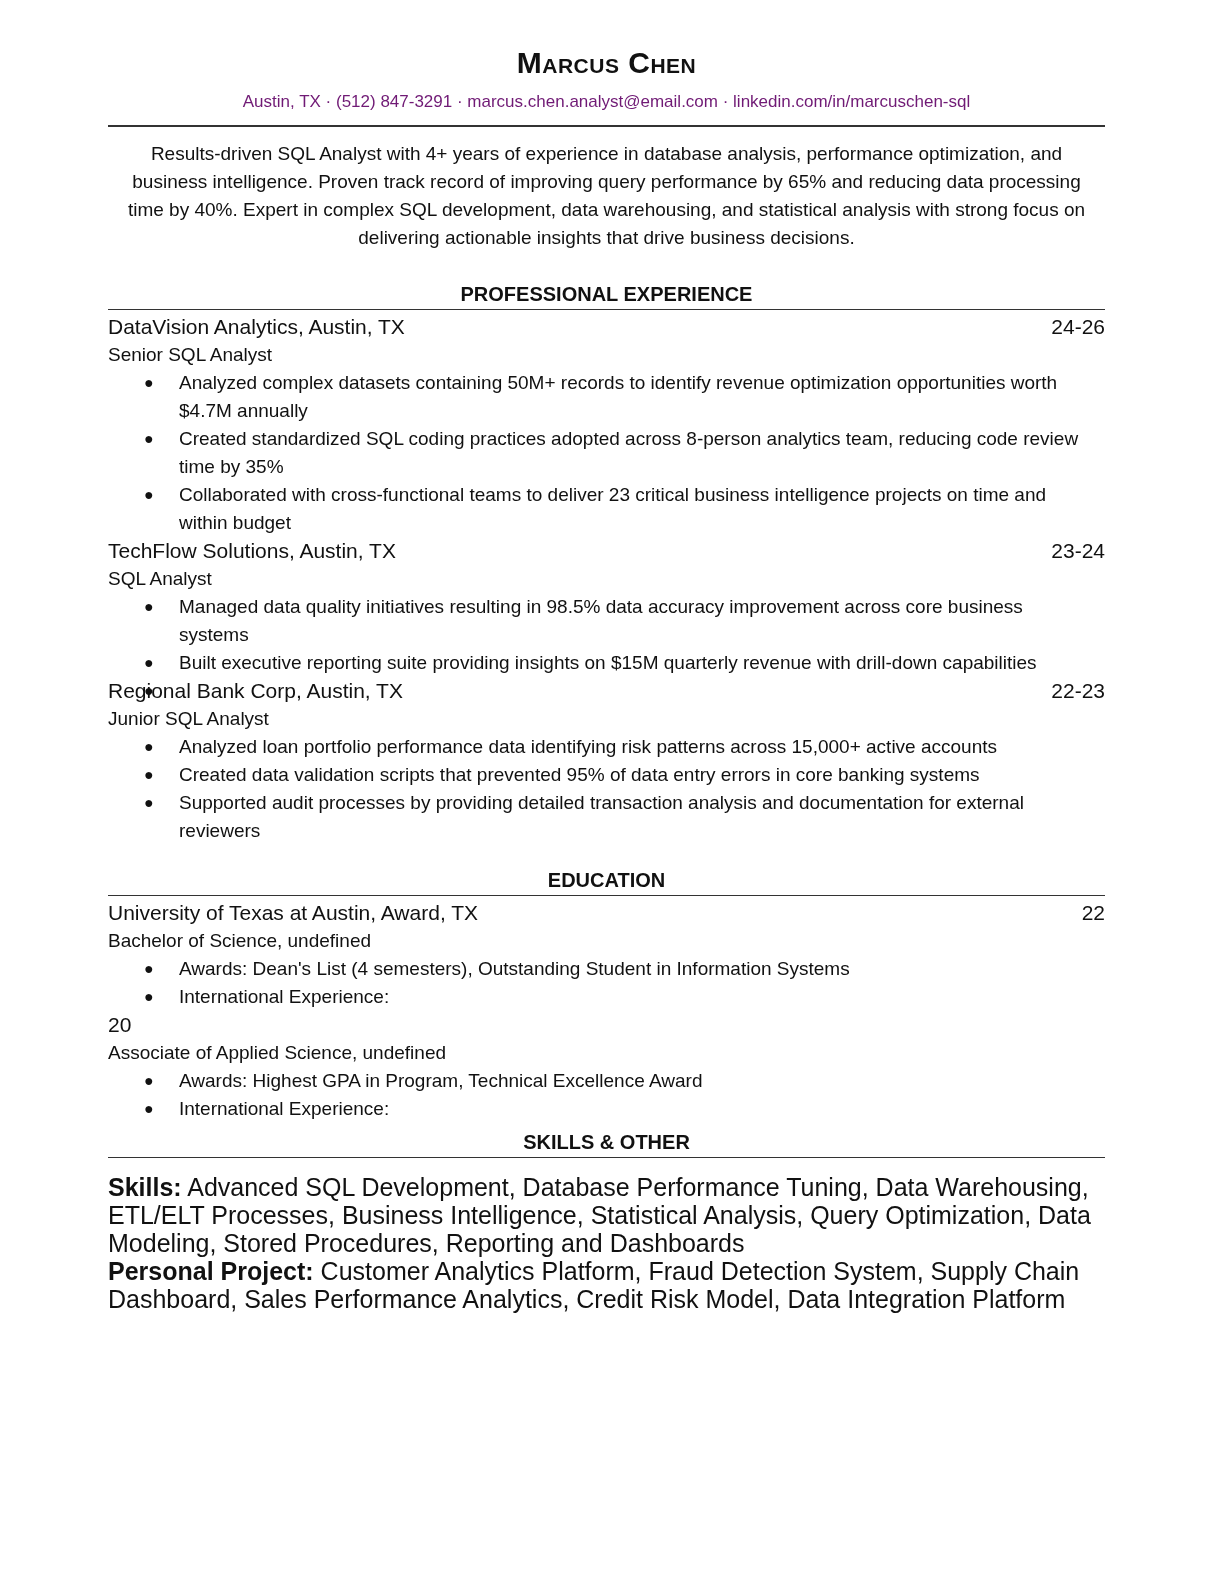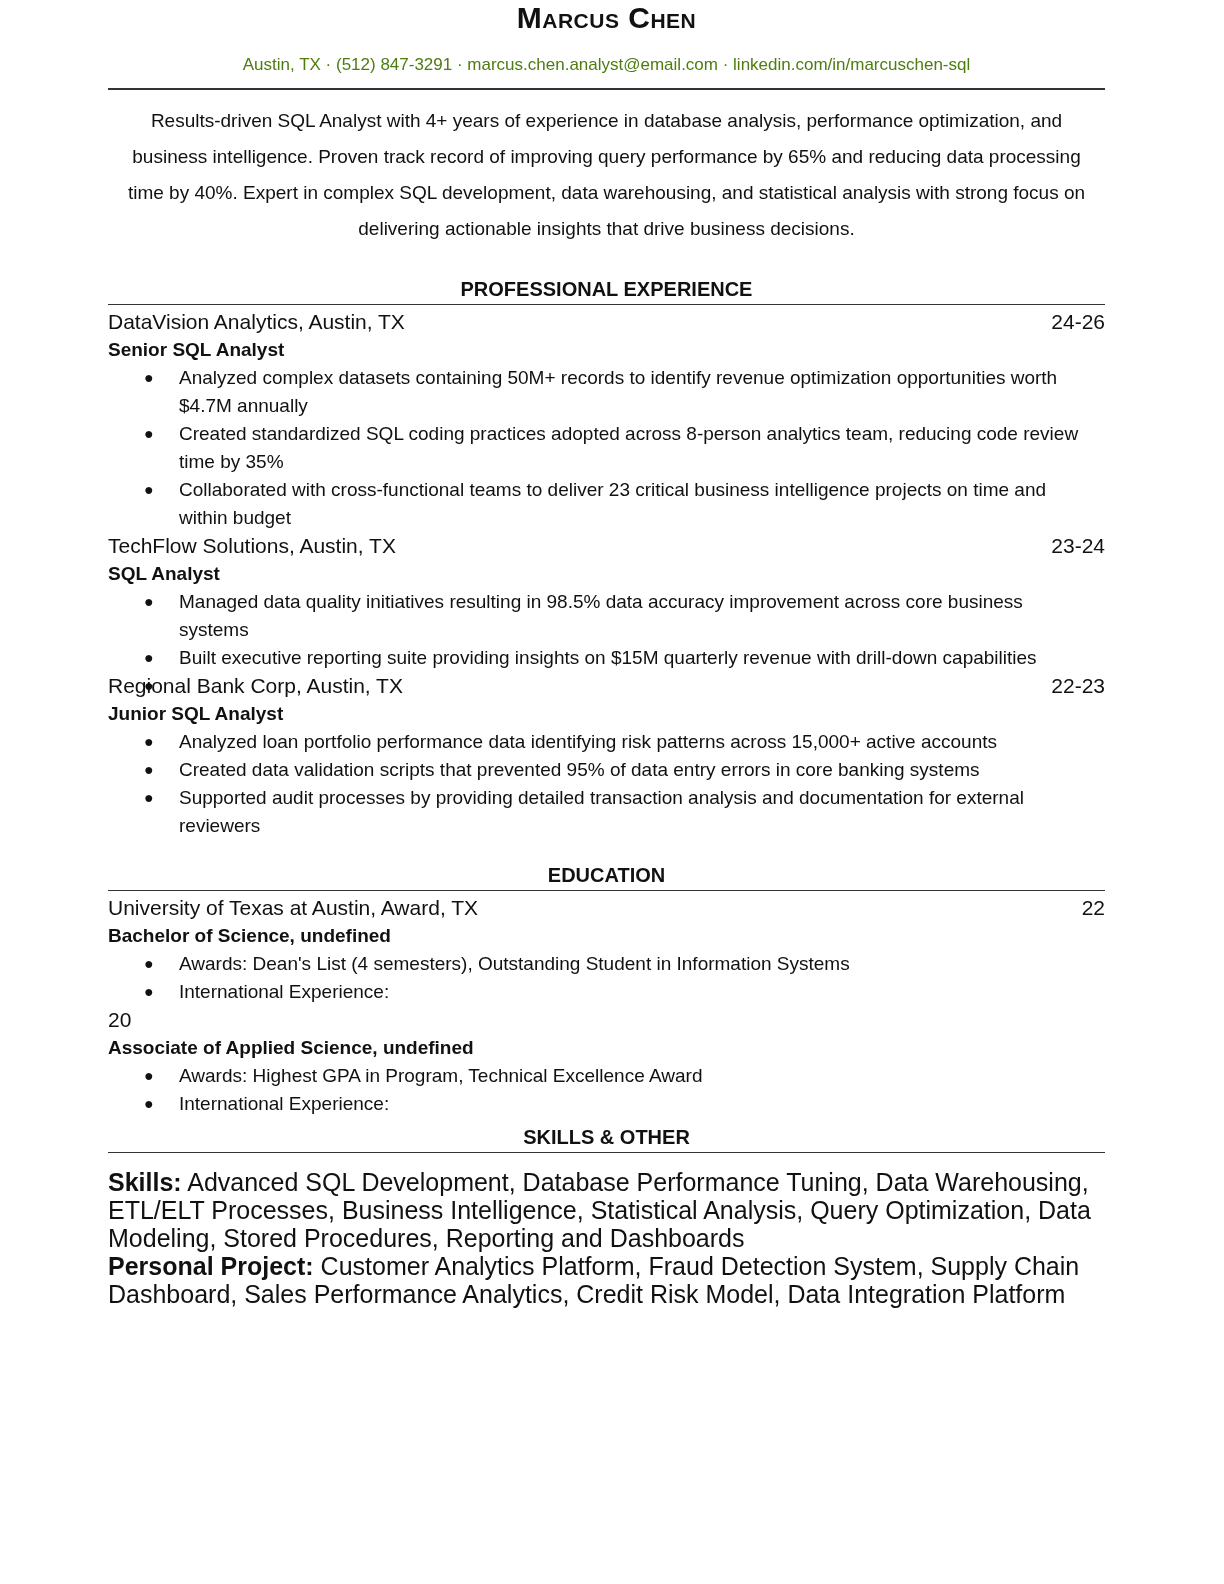--- a/index.html
+++ b/index.html
@@ -1,29 +1,29 @@
 <!DOCTYPE html>
 <html><head>
 <meta charset="utf-8">
 <style>
   html, body { margin: 0; padding: 0; background: #ffffff; }
   body { width: 1224px; height: 1584px; position: relative; font-family: "Liberation Sans", sans-serif; color: #111; }
   .page { position: absolute; left: 108px; top: 0; width: 997px; }
 
-  .name { text-align: center; font-weight: bold; font-size: 30px; letter-spacing: 0.5px; height: 36px; line-height: 36px; font-variant: small-caps; }
-  .contact { text-align: center; font-size: 17px; margin-top: 18px; line-height: 22px; color: #4d7c0f; }
+  .name { text-align: center; font-weight: bold; font-size: 30px; letter-spacing: 0.5px; margin-top: 45px; height: 36px; line-height: 36px; font-variant: small-caps; }
+  .contact { text-align: center; font-size: 17px; margin-top: 10px; line-height: 22px; color: #701a75; }
   .rule-thick { border: 0; border-top: 2px solid #333; margin: 12px 0 0 0; }
 
-  .summary { text-align: center; font-size: 19px; line-height: 36px; margin-top: 13px; padding: 0 6px; }
+  .summary { text-align: center; font-size: 19px; line-height: 28px; margin-top: 13px; padding: 0 6px; }
 
   .section-title { text-align: center; font-weight: bold; font-size: 20px; line-height: 26px; }
   .section-rule { border: 0; border-top: 1.5px solid #333; margin: 2px 0 0 0; }
 
   .entry-head { display: flex; justify-content: space-between; font-size: 21px; line-height: 28px; gap: 29px; }
-  .entry-sub { font-weight: bold; font-size: 19px; line-height: 28px; }
+  .entry-sub { font-weight: normal; font-size: 19px; line-height: 28px; }
   ul.bullets { list-style: none; margin: 0; padding: 0; }
   ul.bullets li { position: relative; padding-left: 71px; font-size: 19px; line-height: 28px; padding-right: 10px; }
   ul.bullets li .dot { position: absolute; left: 36px; top: 0; font-size: 16px; }
 
   .skill-line { font-size: 25px; line-height: 28px; }
   .skill-line b { font-weight: bold; }
 </style>
 </head>
 <body>
 

